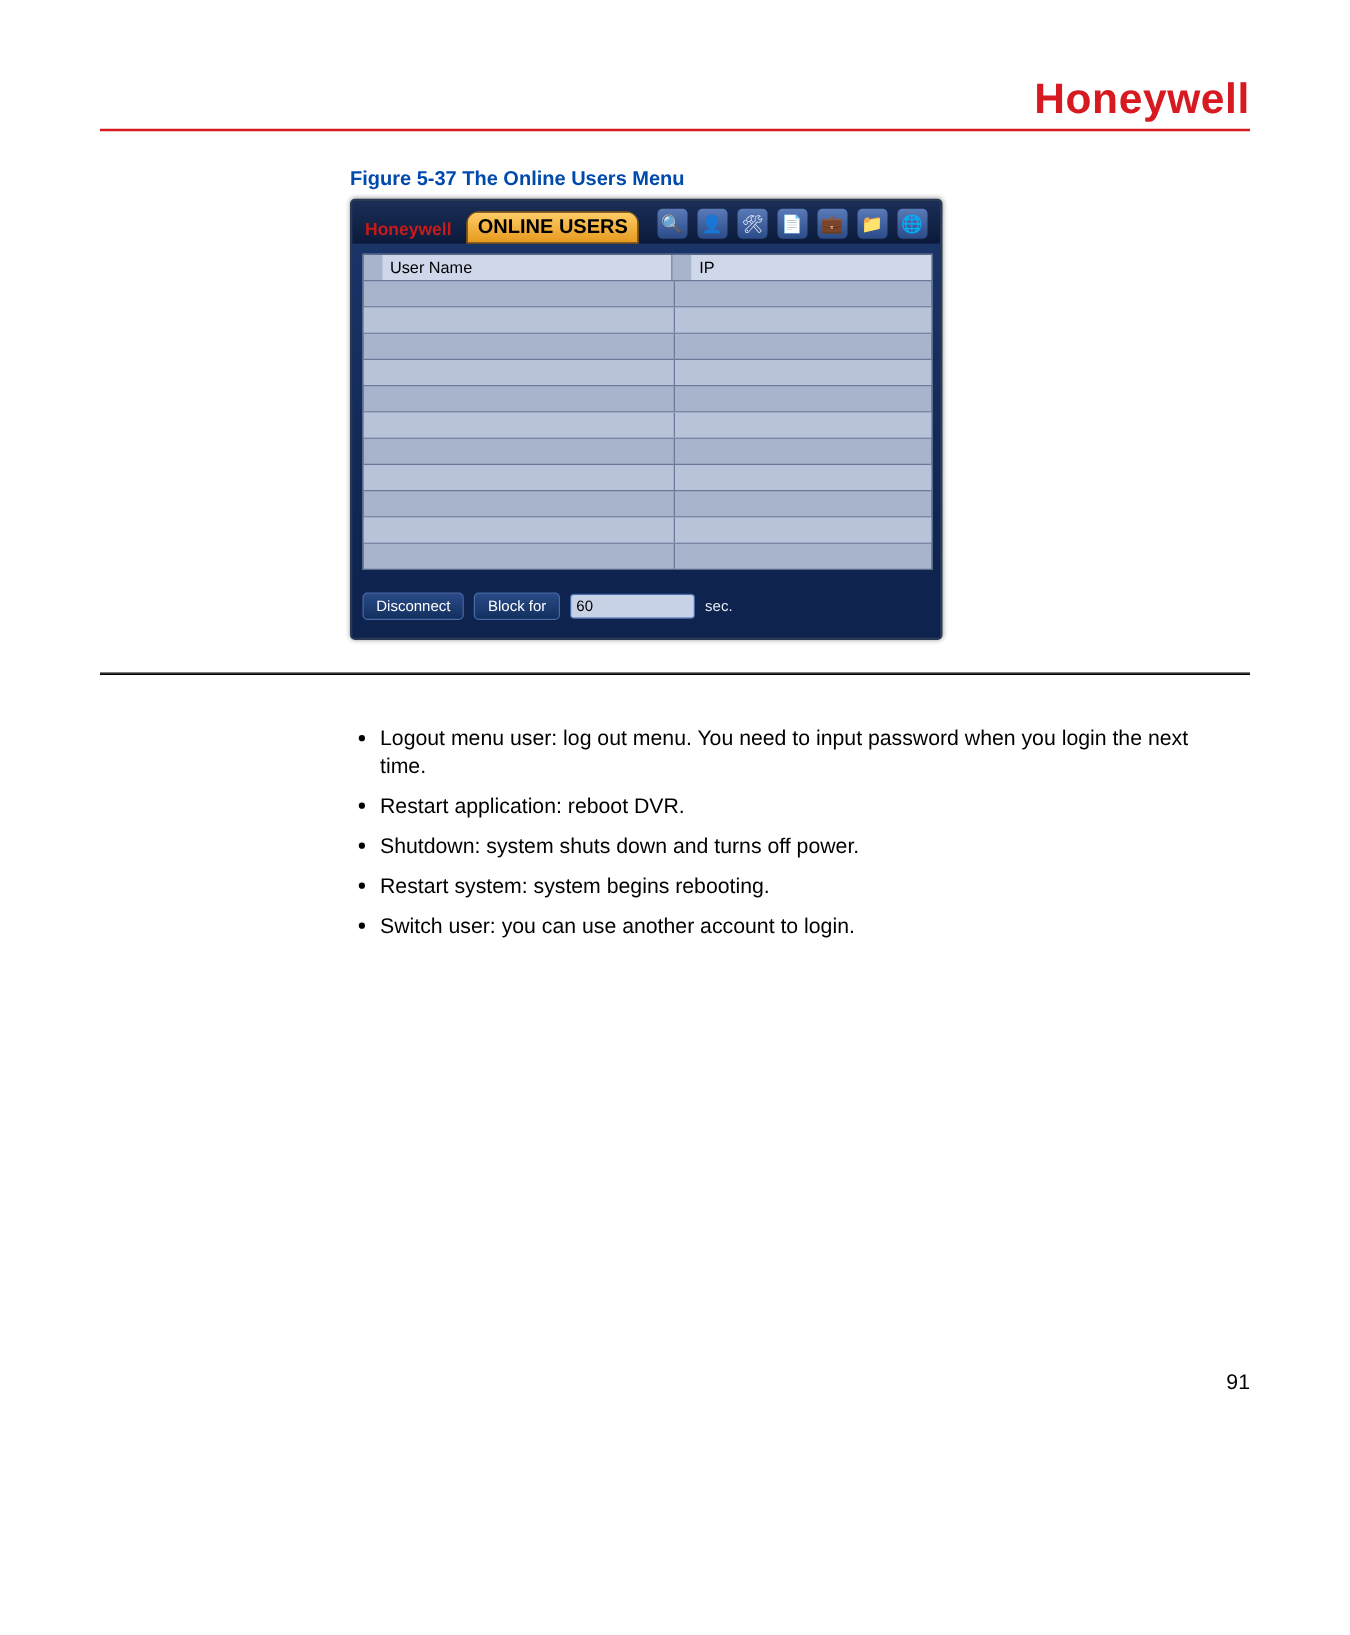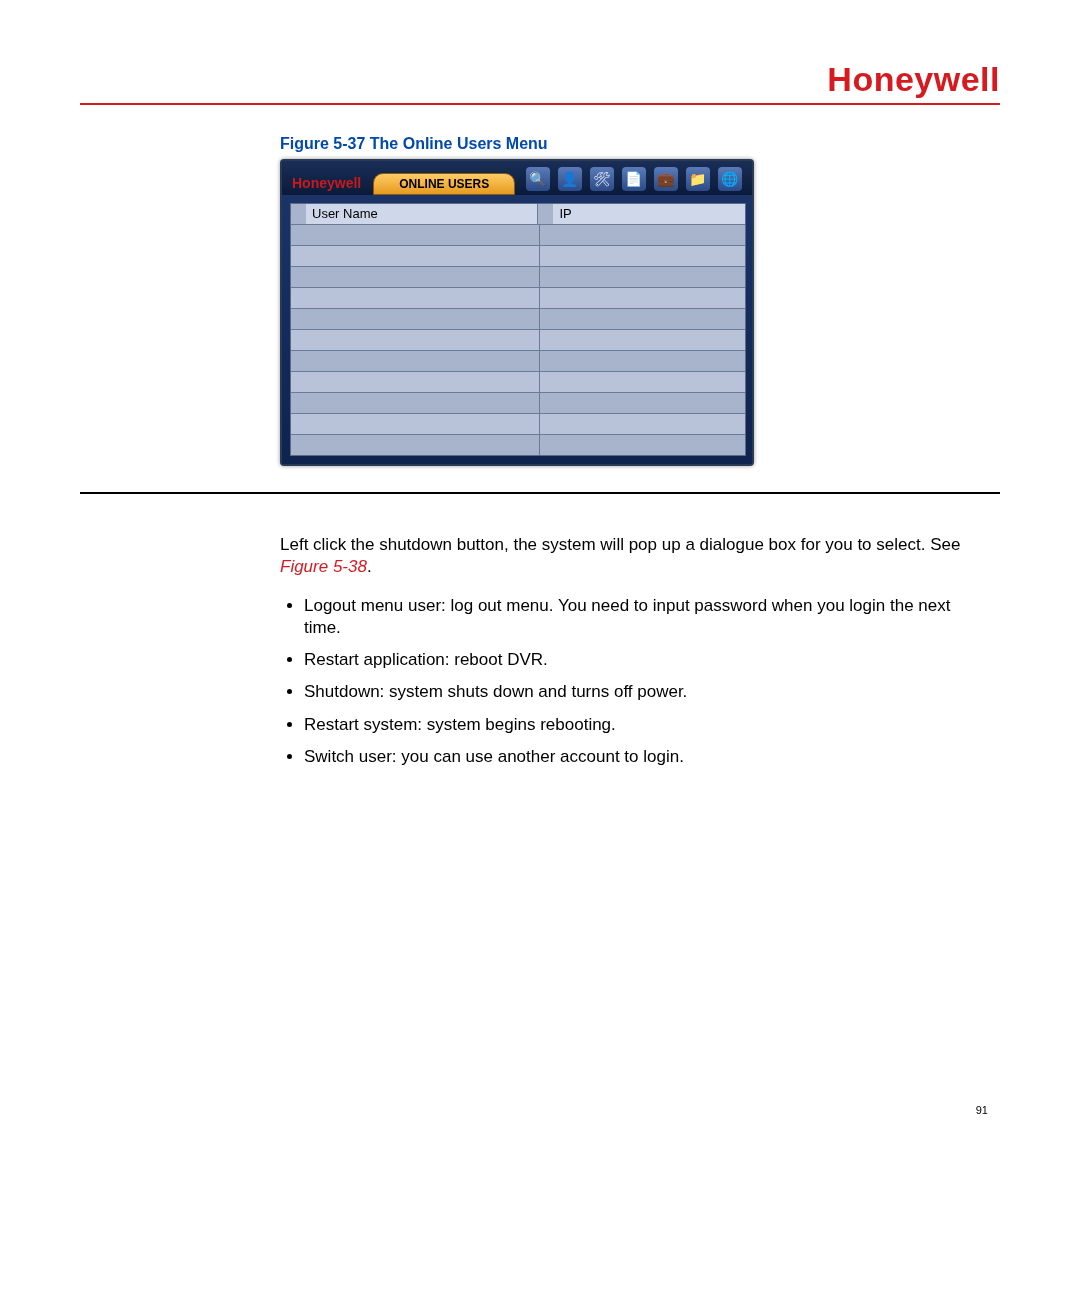--- a/index.html
+++ b/index.html
@@ -56,23 +56,23 @@
   }
   .dvr-logo {
     color: #c81a1a;
     font-weight: bold;
     font-size: 14px;
     margin: 0 12px 4px 4px;
   }
   .tab-pill {
     background: linear-gradient(#ffcc66,#e69a1f);
     color: #000;
-    font-size: 12px;
-    font-weight: bold;
-    padding: 3px 25px;
+    font-size: 16px;
+    font-weight: bold;
+    padding: 3px 8px;
     border-radius: 10px 10px 0 0;
     border: 1px solid #8a5a10;
   }
   .toolbar-icons {
     flex: 1;
     display: flex;
     justify-content: flex-end;
     gap: 8px;
     padding-right: 4px;
     margin-bottom: 4px;
@@ -168,22 +168,22 @@
     list-style: disc;
     margin: 14px 0 0 24px;
     padding: 0;
   }
   ul.bullets li {
     margin-bottom: 10px;
   }
   .pageno {
     position: absolute;
     bottom: 40px;
-    right: 92px;
-    font-size: 11px;
+    right: 80px;
+    font-size: 17px;
   }
 </style>
 </head>
 <body>
 
 <div class="page">
 
   <div class="header-wrap">
     <div class="brand">Honeywell</div>
   </div>
@@ -251,31 +251,34 @@
         <div class="grid-row row-alt">
             <div class="gcell c-user"></div>
             <div class="gcell c-ip"></div>
           </div>
         <div class="grid-row">
             <div class="gcell c-user"></div>
             <div class="gcell c-ip"></div>
           </div>
       </div>
     </div>
+    <div class="dvr-footer">
+      <div class="dvr-btn">Disconnect</div>
+      <div class="dvr-btn">Block for</div>
+      <input class="dvr-input" value="60" style="">
+      <div class="dvr-sec">sec.</div>
+    </div>
   </div>
 
   <div class="section-rule">
     <hr>
     <hr>
   </div>
 
   <div class="body-block">
-    <p>
-      <span>Left click the shutdown button, the system will pop up a dialogue box for you to select. See </span><span class="figref">Figure 5-38</span><span>.</span>
-    </p>
     <ul class="bullets">
       <li>Logout menu user: log out menu. You need to input password when you login the next time.</li>
       <li>Restart application: reboot DVR.</li>
       <li>Shutdown: system shuts down and turns off power.</li>
       <li>Restart system: system begins rebooting.</li>
       <li>Switch user: you can use another account to login.</li>
     </ul>
   </div>
 
   <div class="pageno">91</div>

